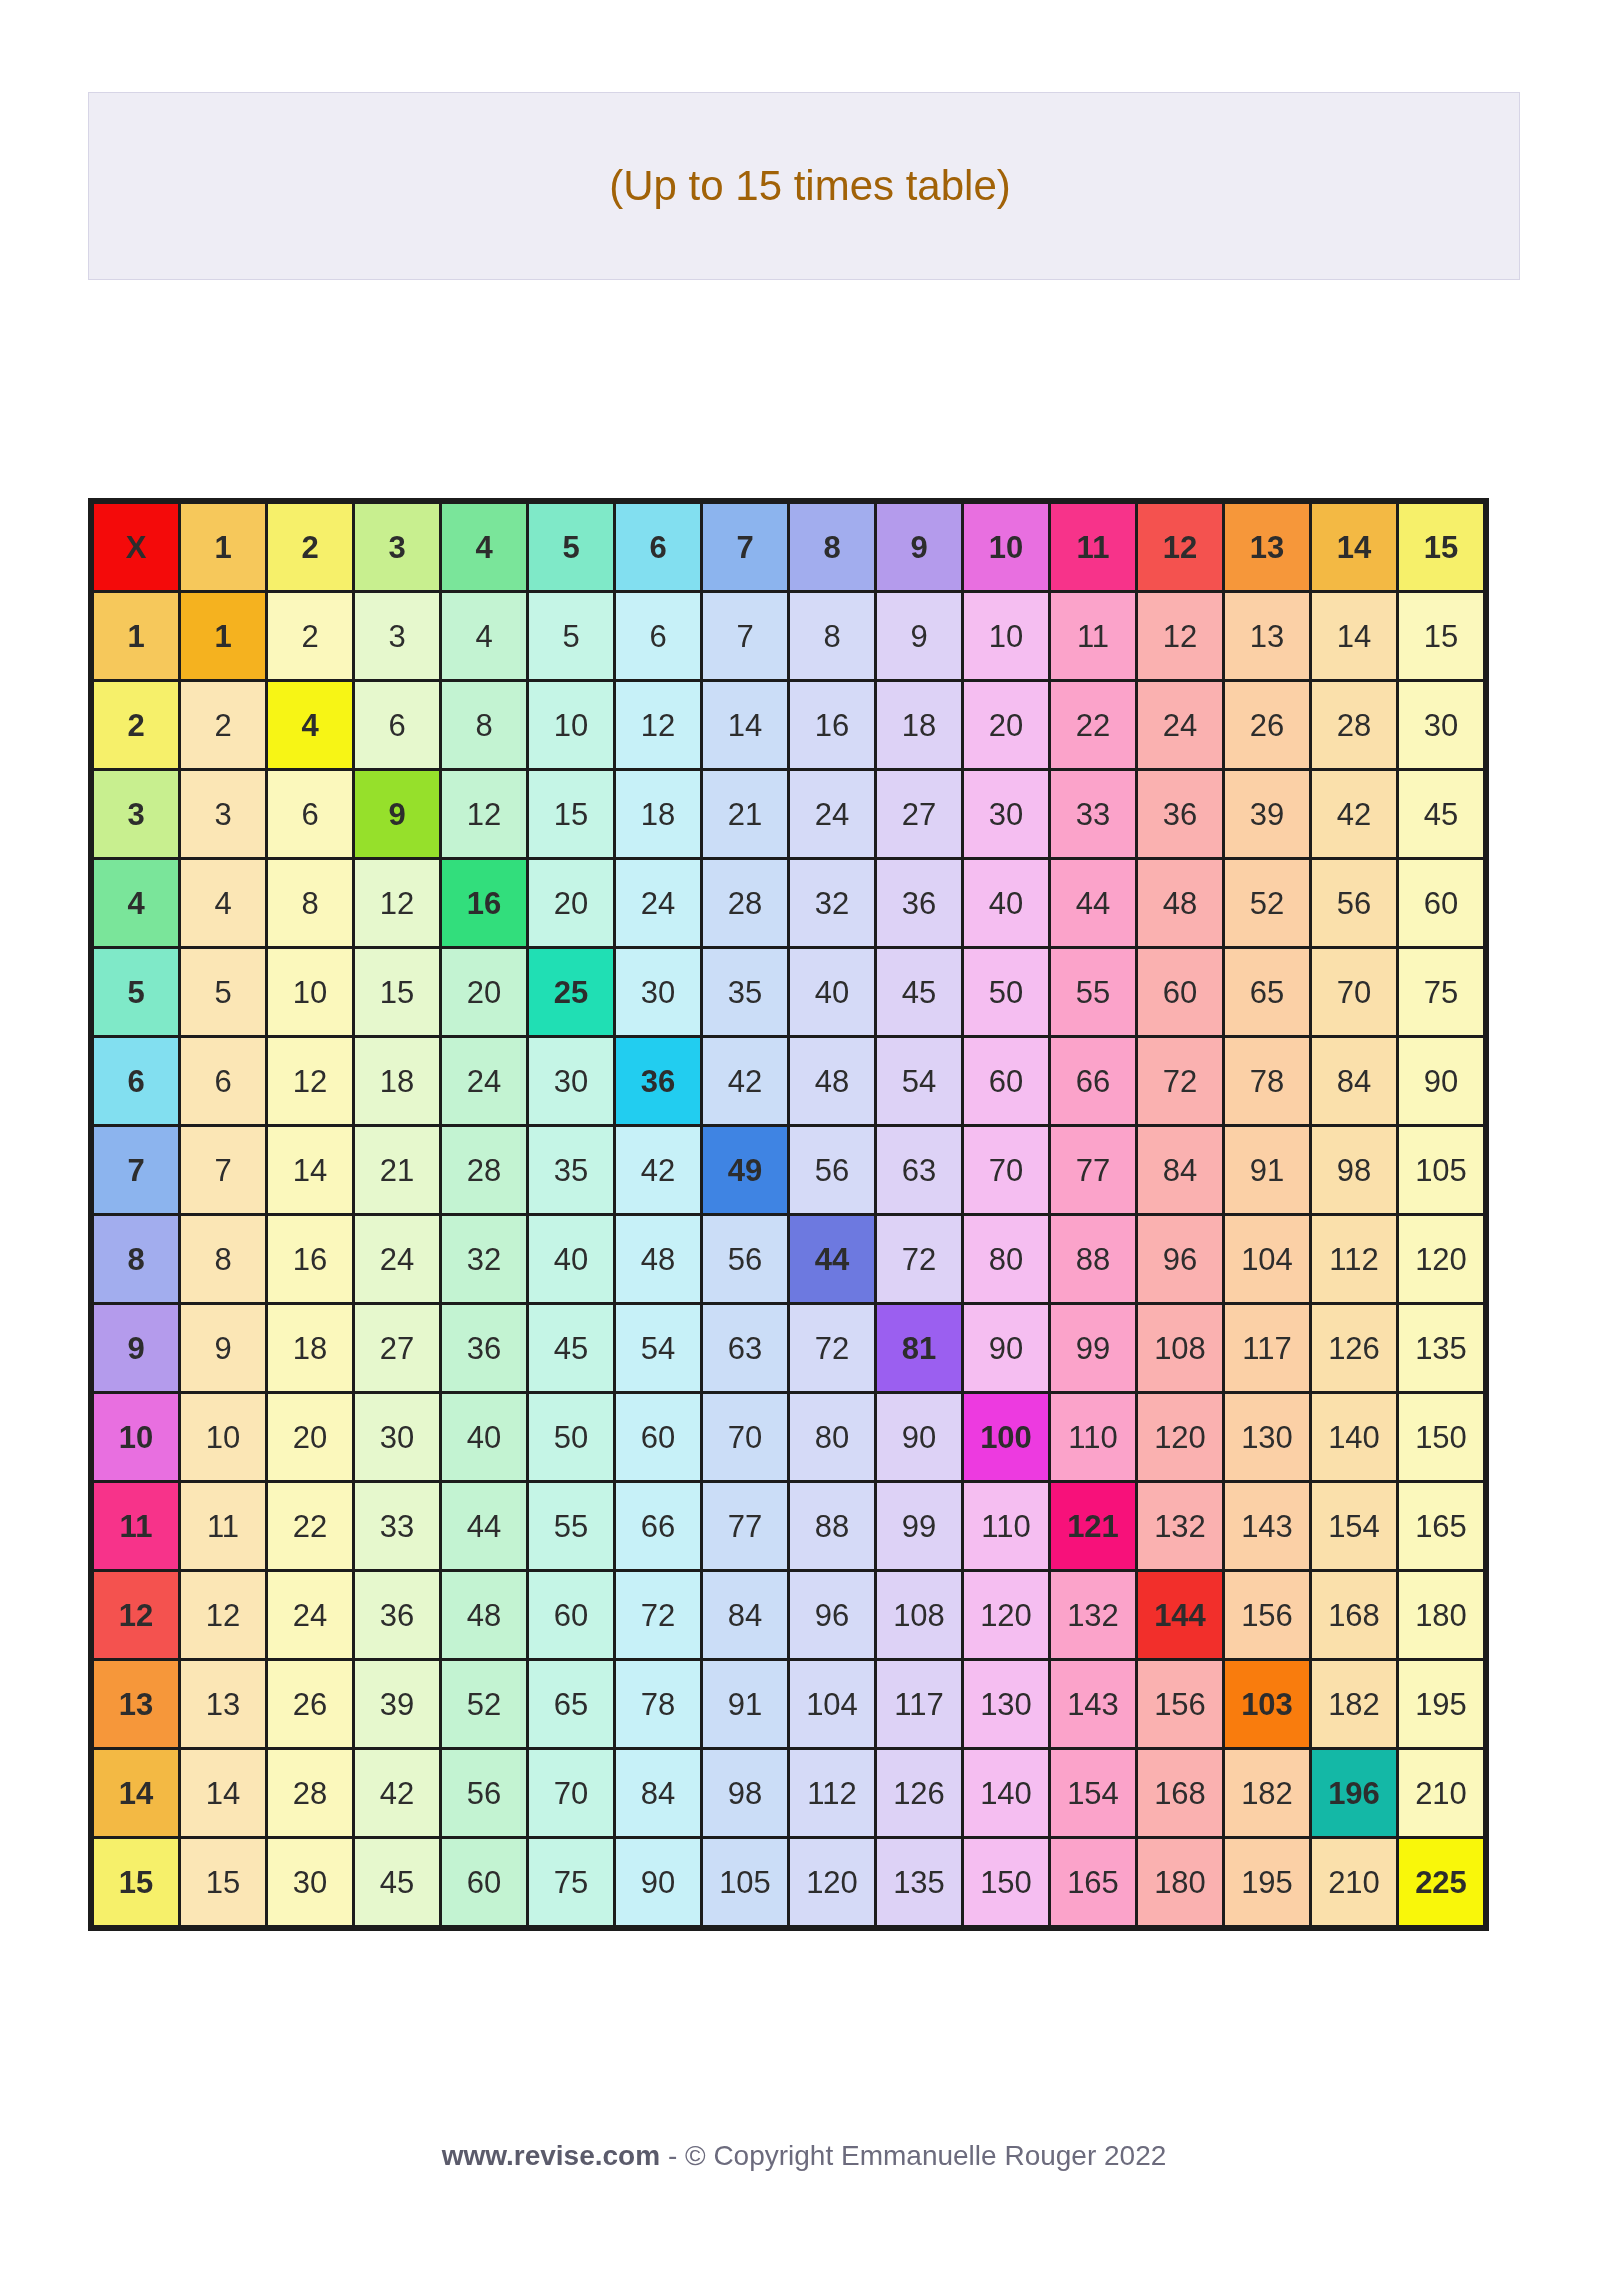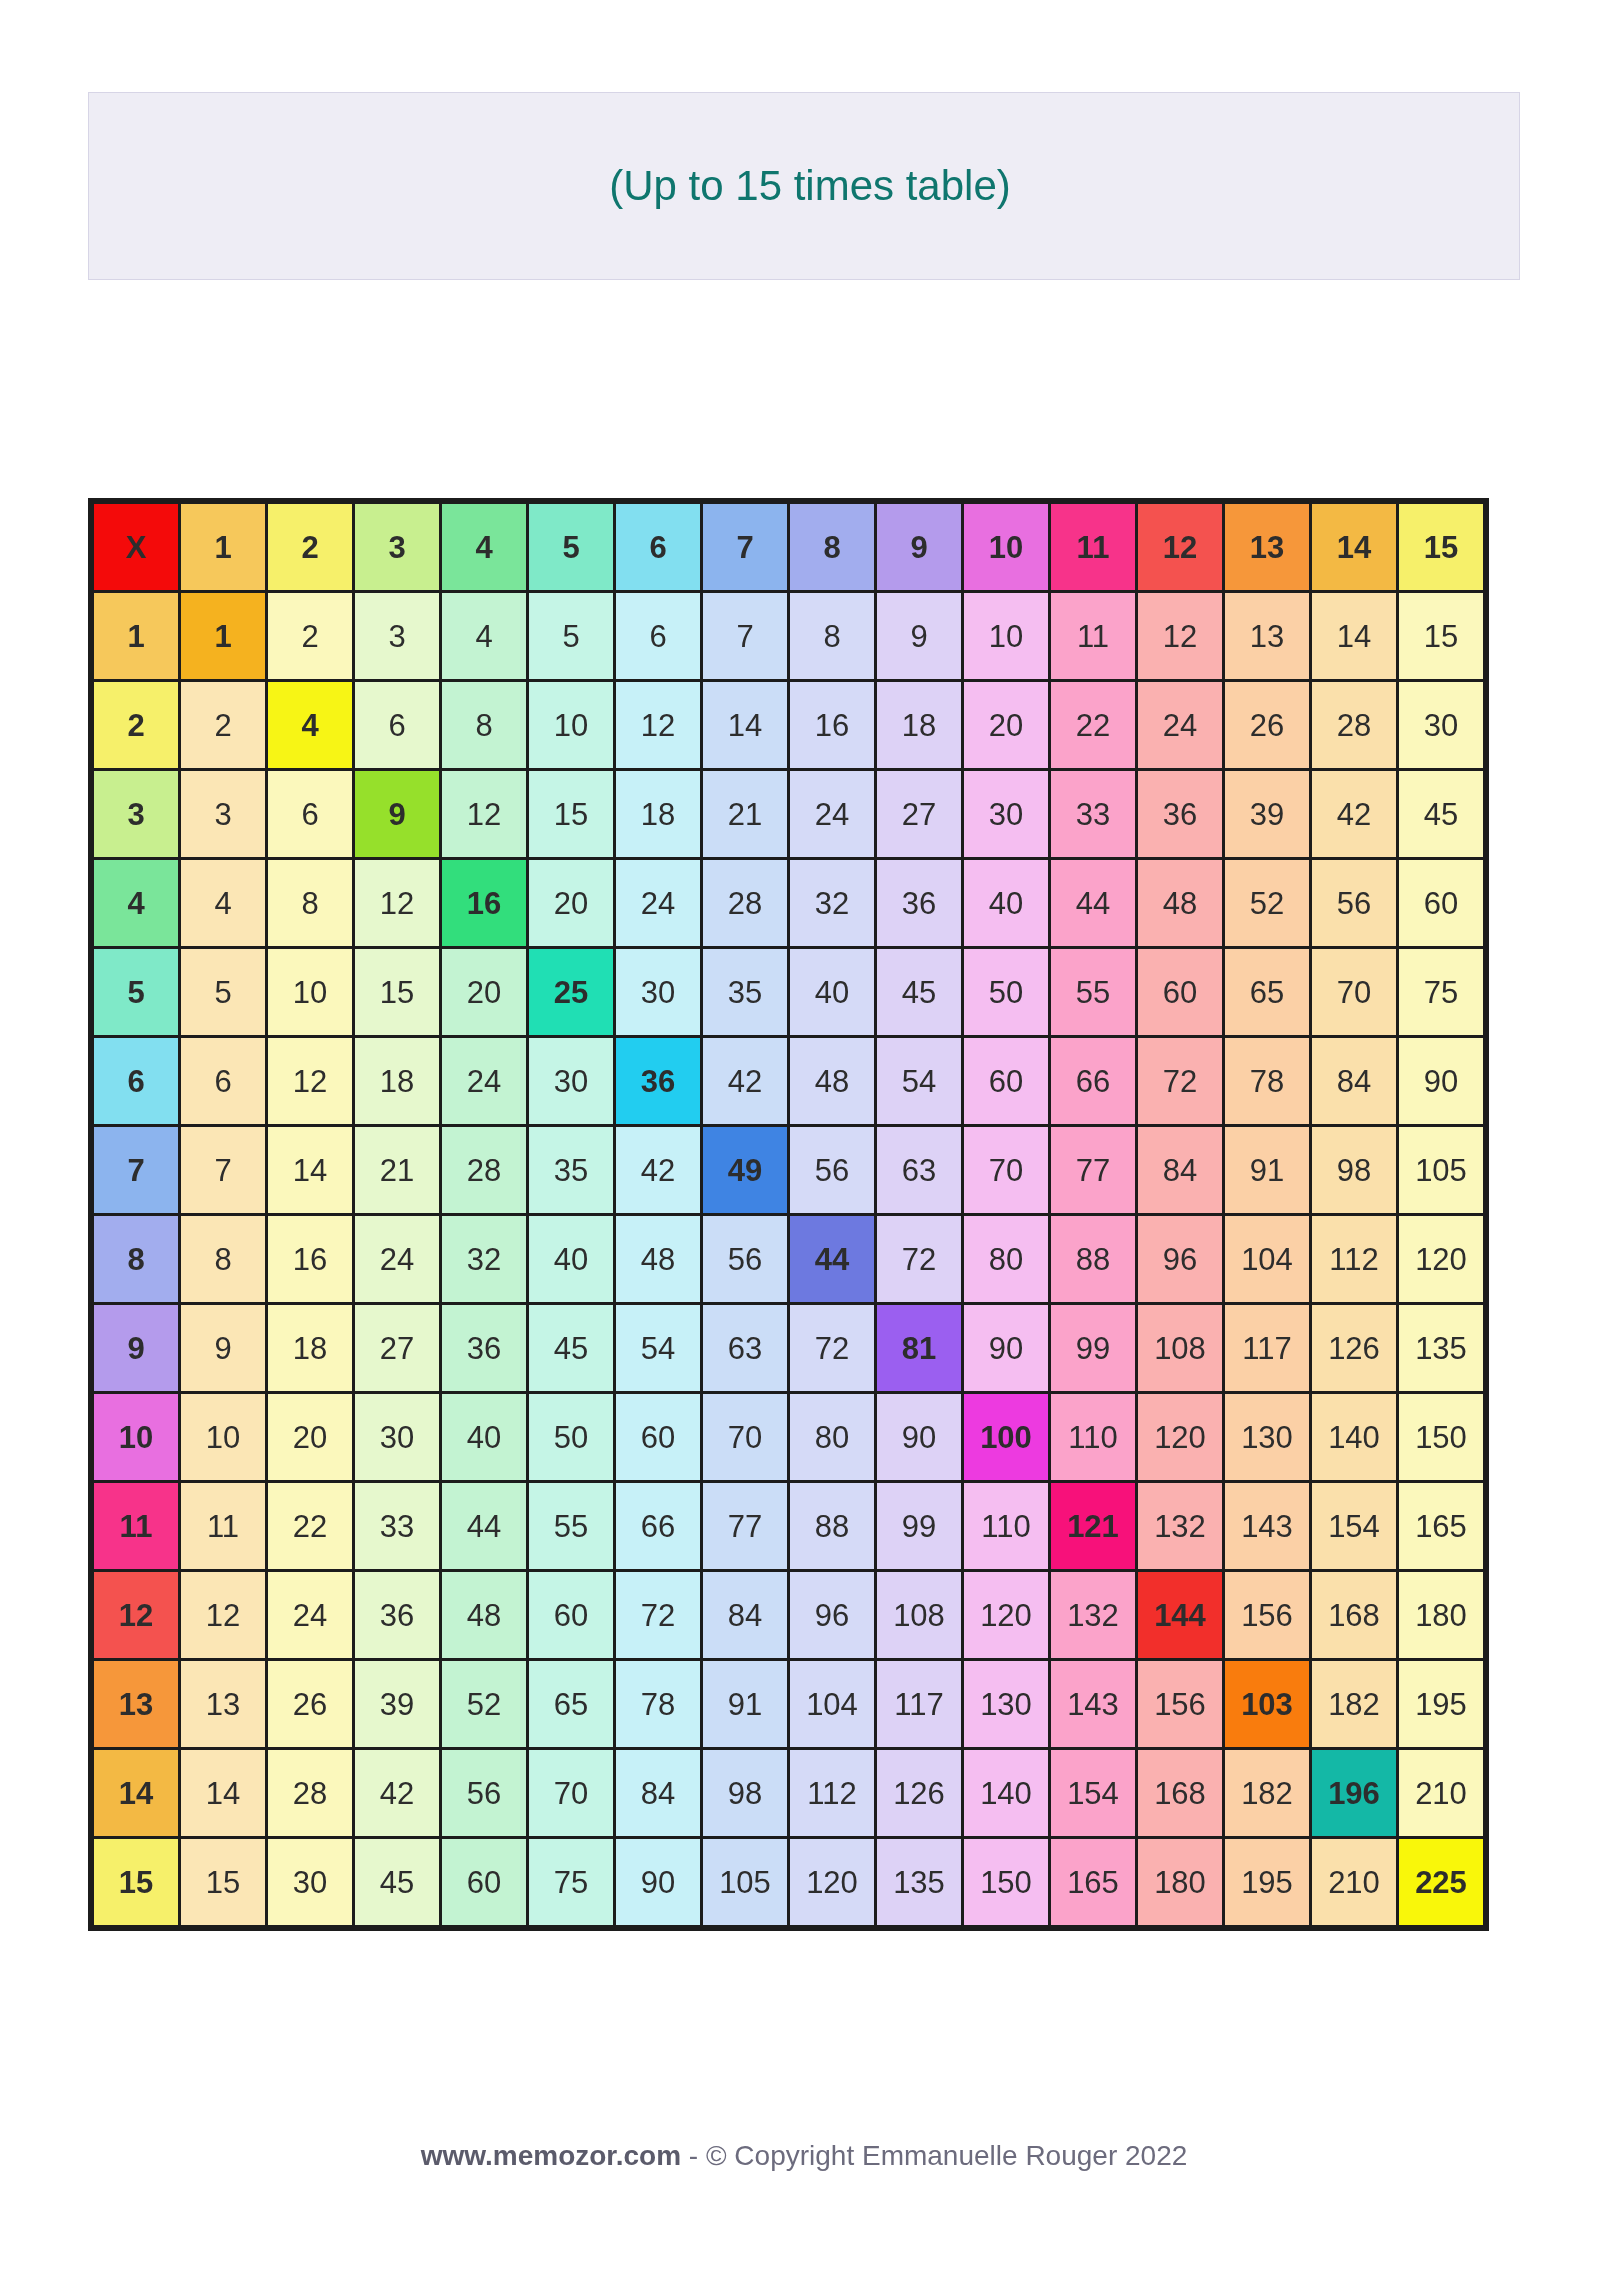--- a/index.html
+++ b/index.html
@@ -37,21 +37,21 @@
   }
   .title-main {
     font-size: 55px;
     font-weight: bold;
     color: #6c6b7d;
     letter-spacing: 0.5px;
   }
   .title-sub {
     font-size: 42px;
     font-weight: normal;
-    color: #0f766e;
+    color: #a16207;
     margin-left: 12px;
   }
   .intro {
     position: absolute;
     left: 90px;
     top: 340px;
     width: 1420px;
     font-size: 30px;
     line-height: 1.42;
     color: #6c6b7d;
@@ -400,17 +400,17 @@
             <td style="background: rgb(250, 177, 176);">180</td>
             <td style="background: rgb(251, 208, 166);">195</td>
             <td style="background: rgb(250, 224, 171);">210</td>
             <td class="diag" style="background: rgb(249, 247, 10);">225</td>
           </tr>
         </tbody>
     </table>
   </div>
 
   <div class="footer">
-    <b>www.memozor.com</b>
+    <b>www.revise.com</b>
     <span>- © Copyright Emmanuelle Rouger 2022</span>
   </div>
 
 </div>
 
 </body></html>

